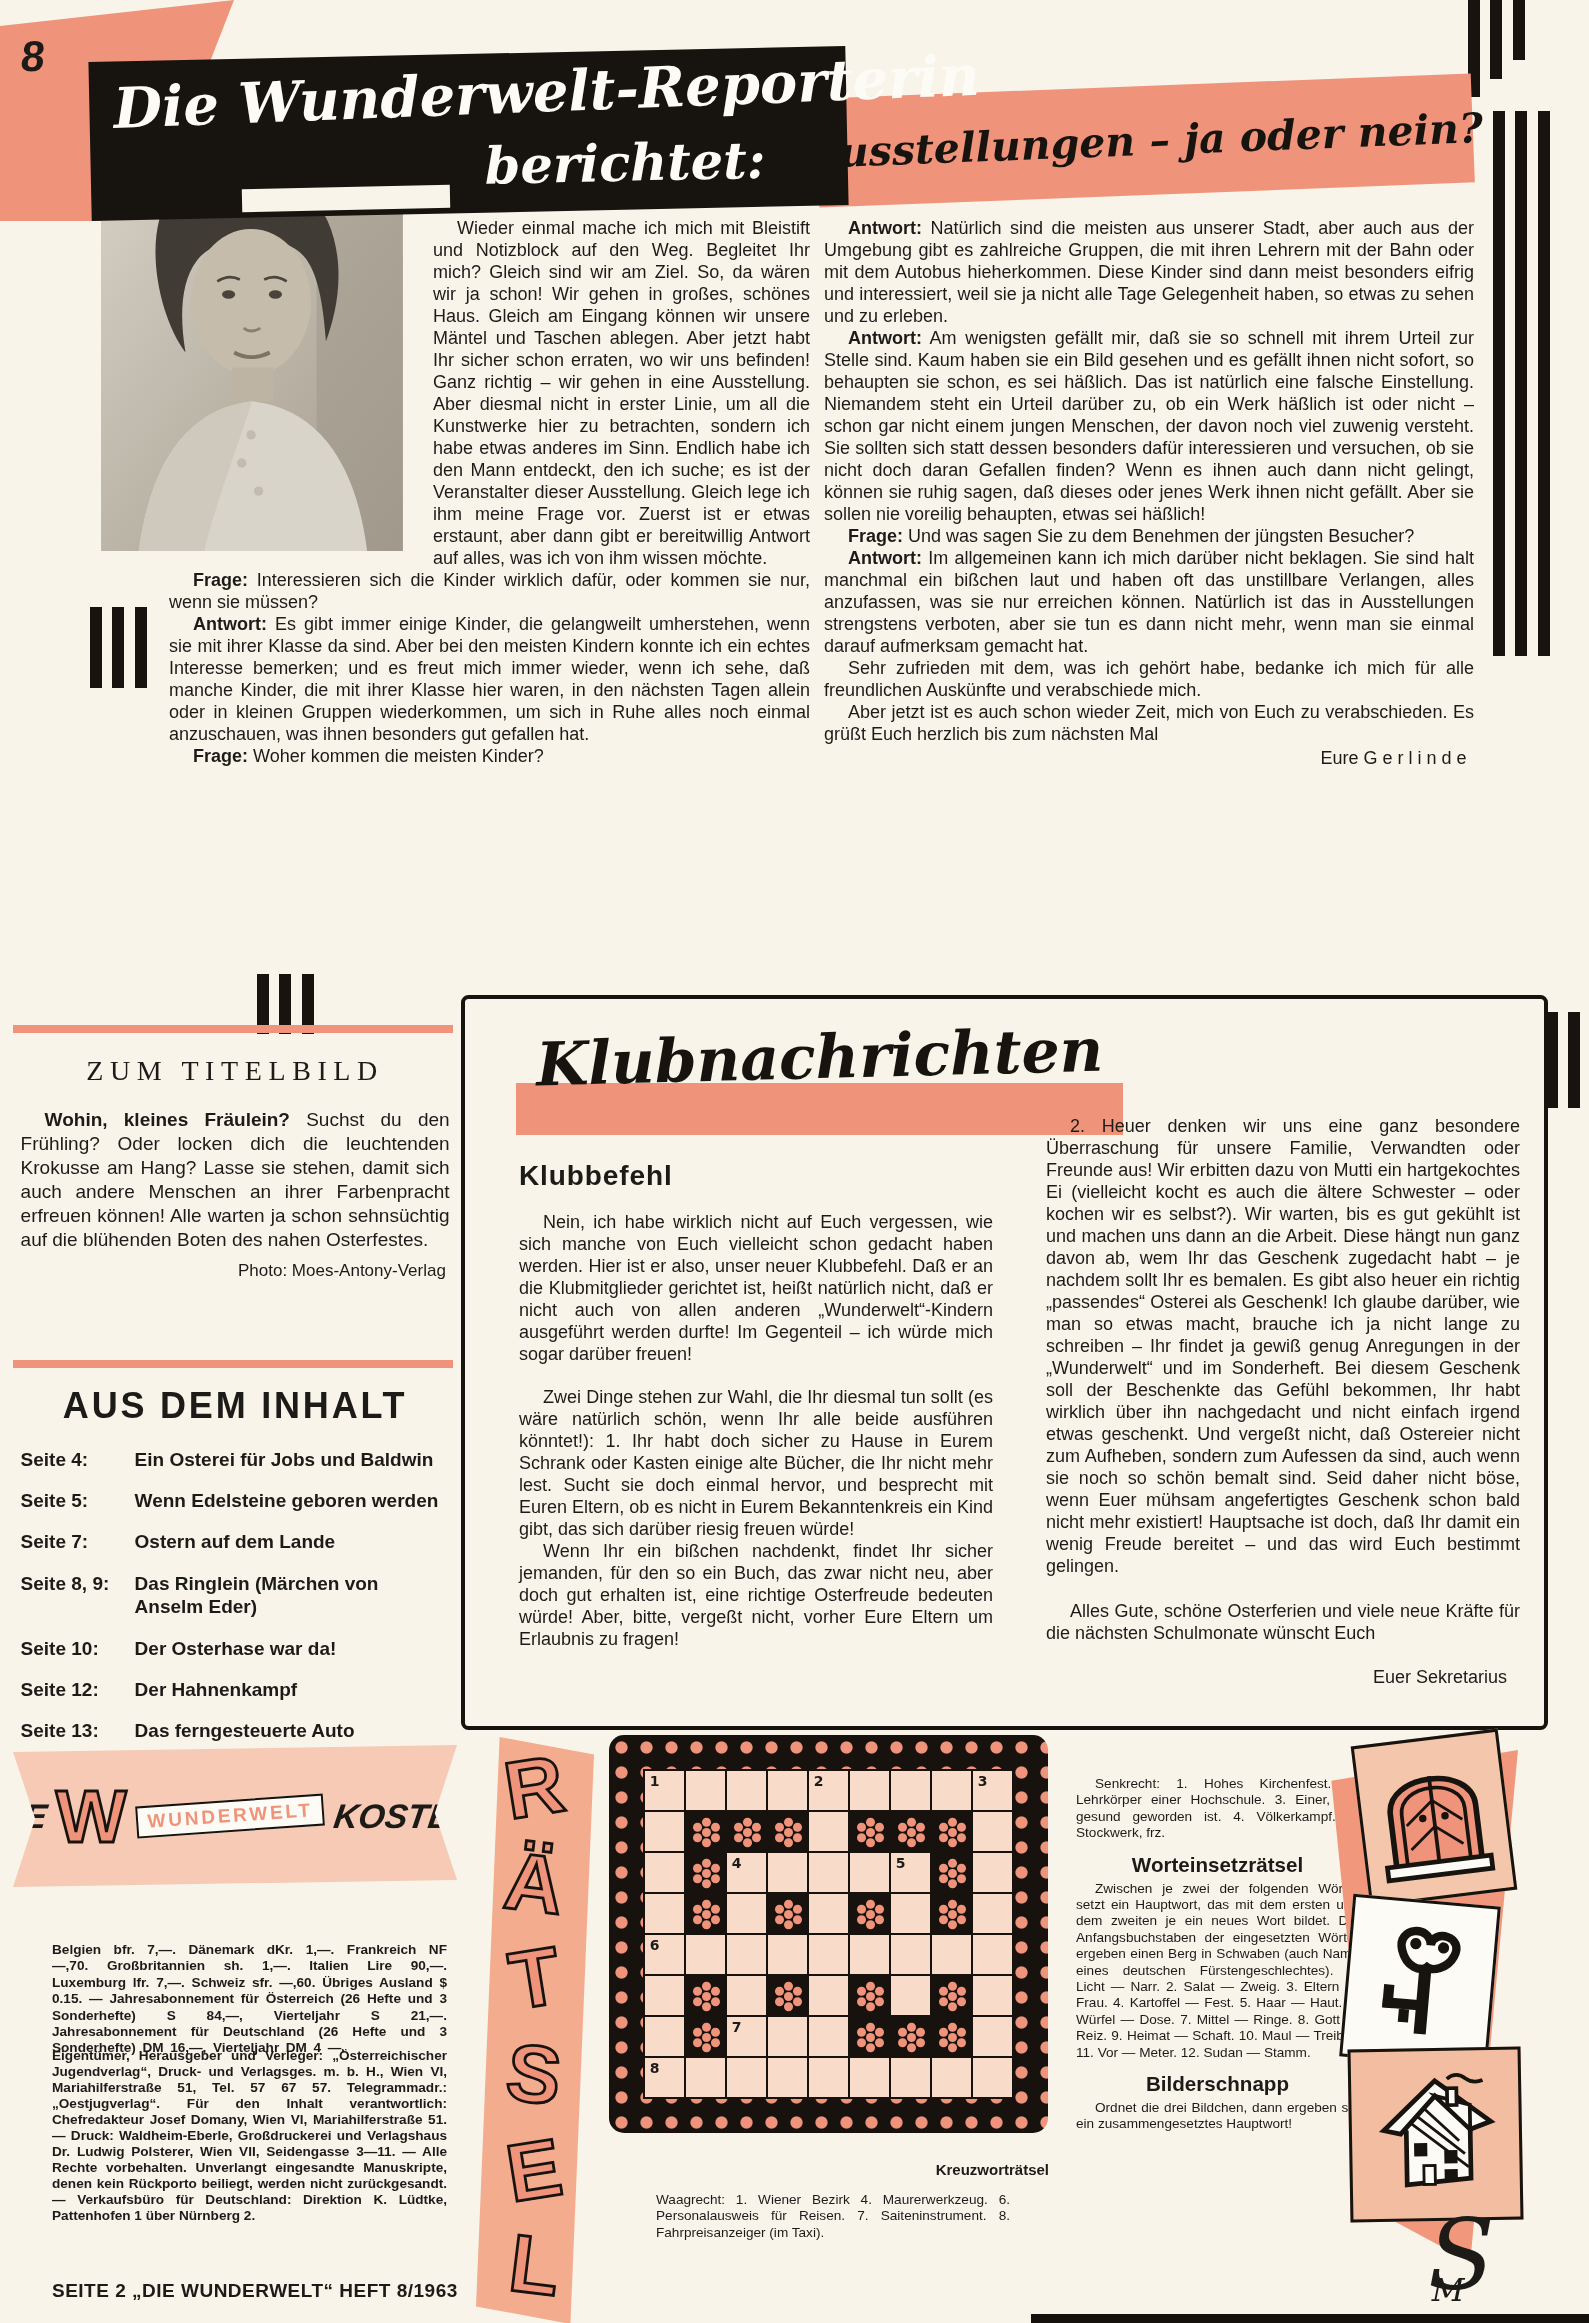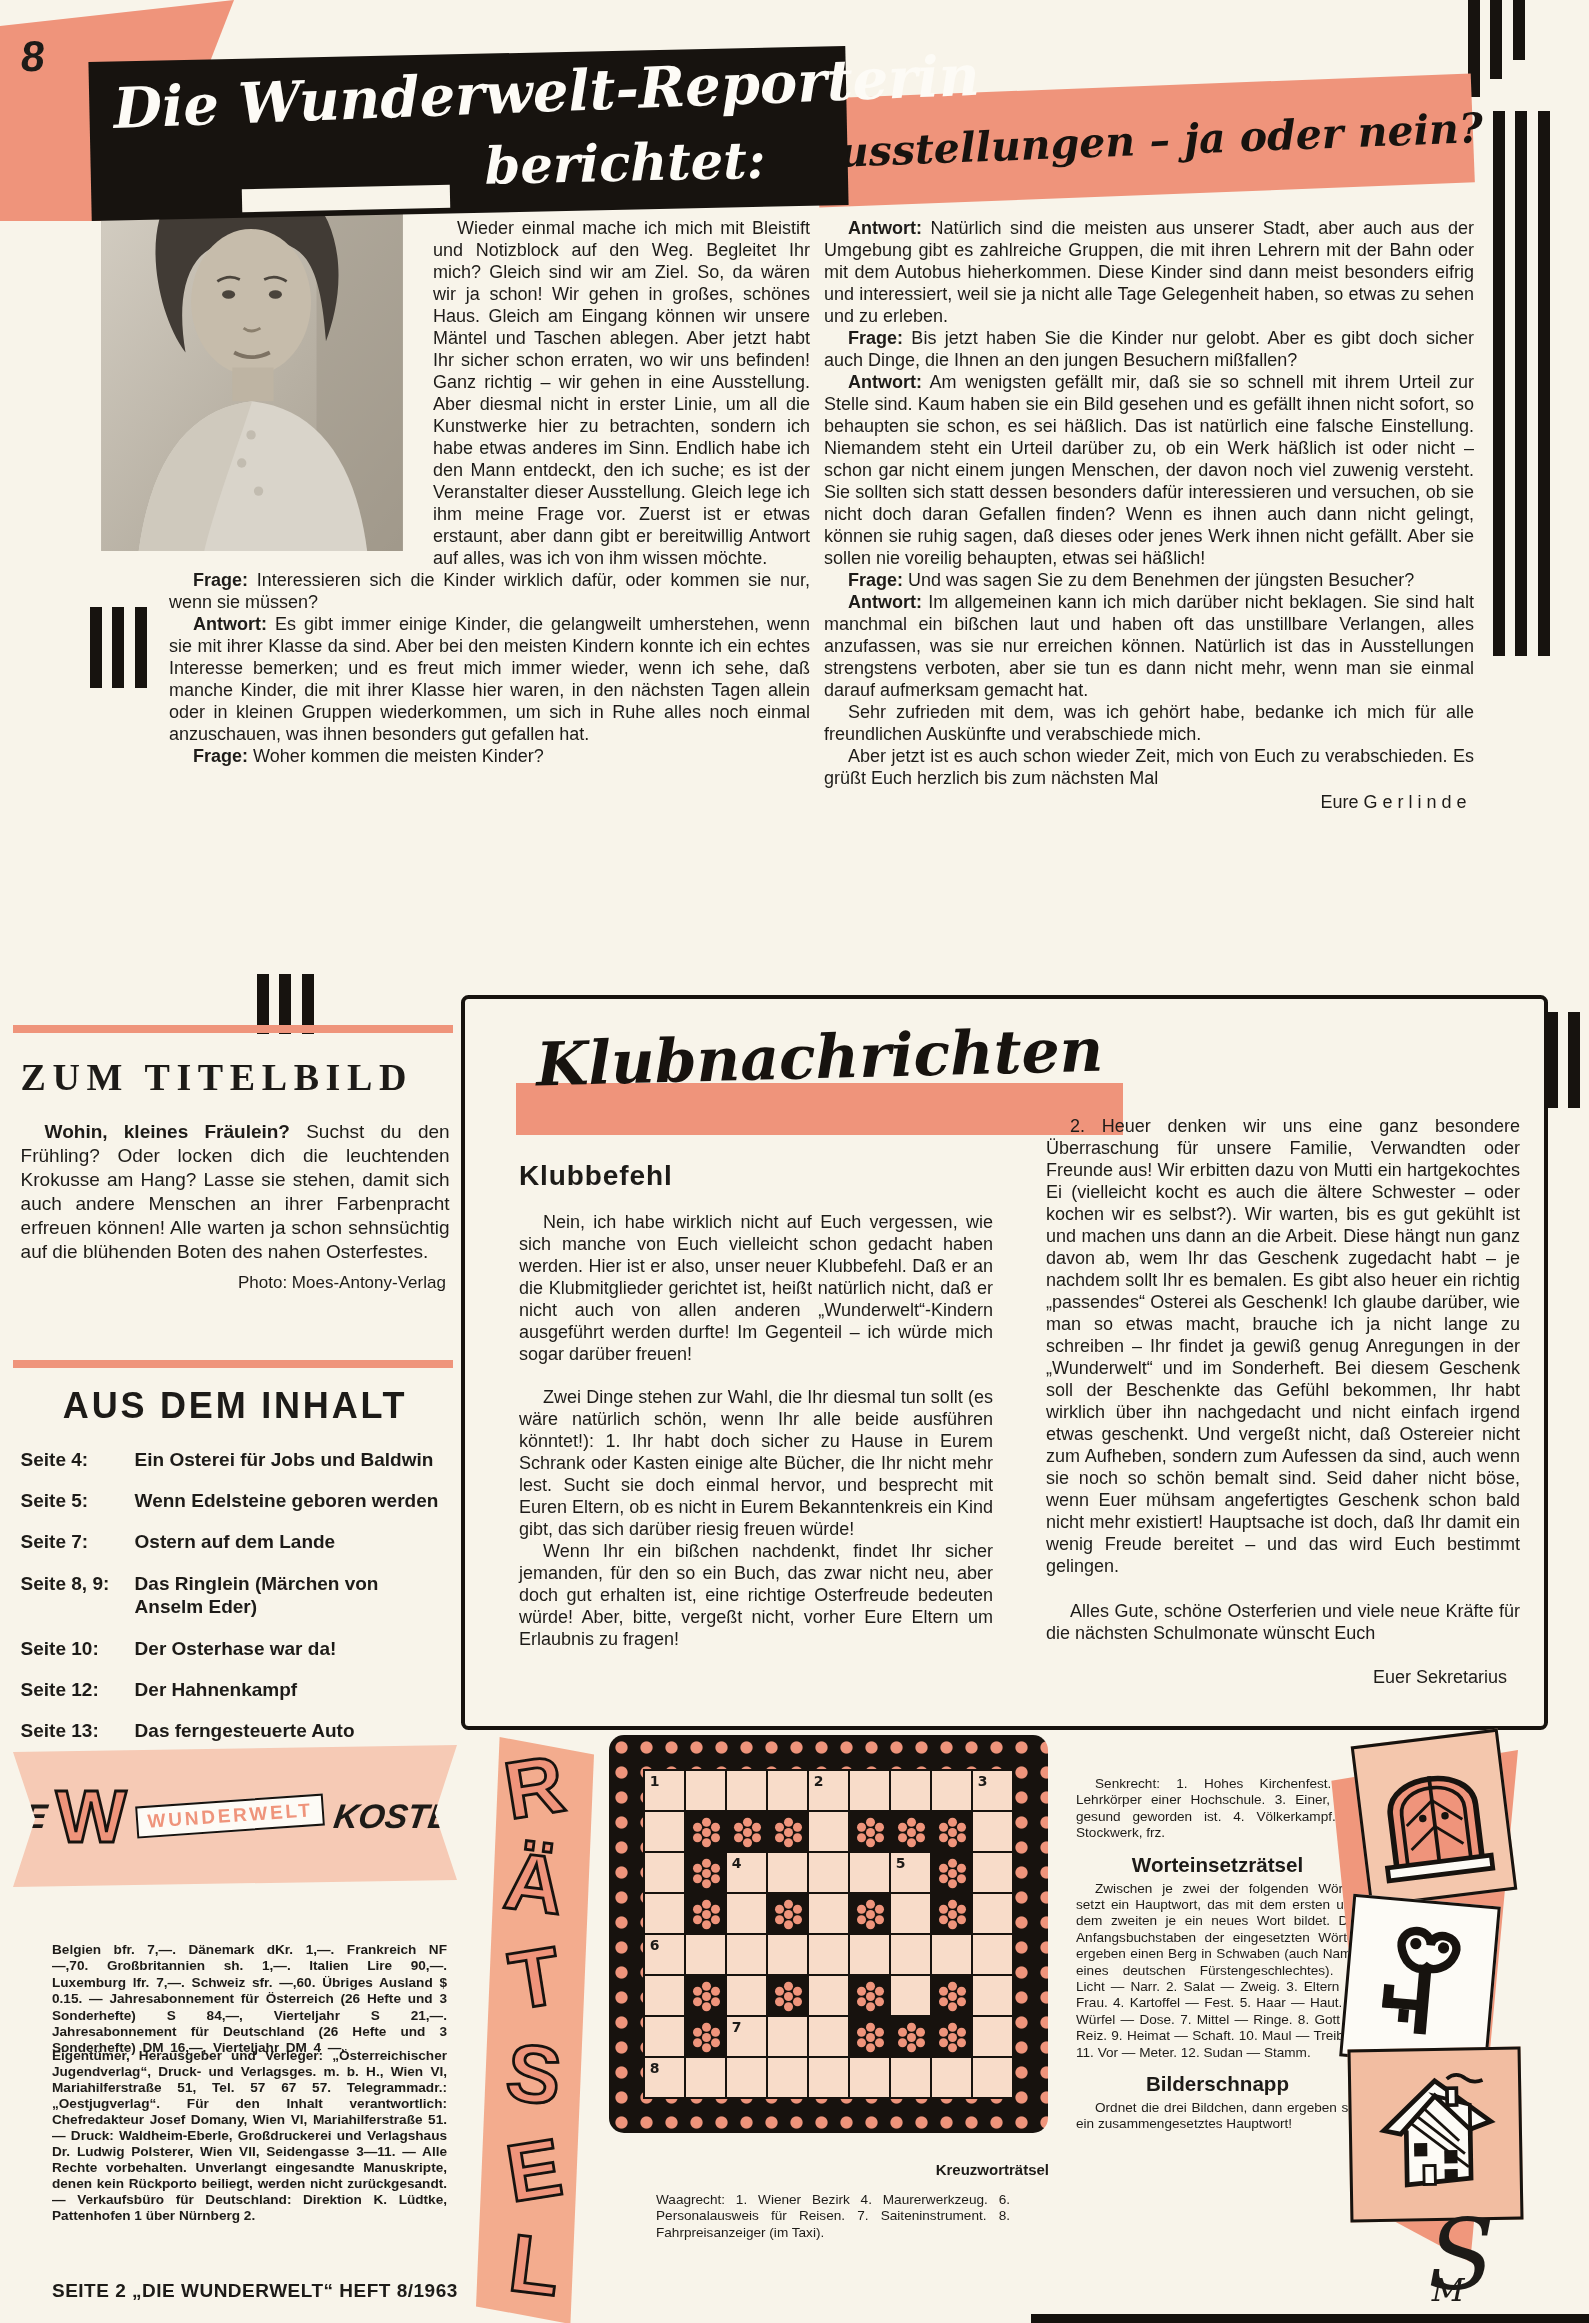--- a/index.html
+++ b/index.html
@@ -36,21 +36,21 @@
   .col2{left:824px;top:217px;width:650px;height:765px;}
   .photo-spacer{float:left;width:264px;height:350px;}
   .para{margin:0;text-indent:24px;}
   .plead{font-weight:700;}
   .sig-line{text-align:right;padding-right:7.5px;margin-top:1.9px;font-size:18px;}
   
   .rule{height:8.4px;background:#ef947b;}
   .rule1{left:13px;top:1025px;width:440px;}
   .rule2{left:13px;top:1360px;width:440px;}
   .titelbild{left:20.6px;top:1055px;width:429px;}
-  .titel-head{font-family:"Liberation Serif",serif;font-weight:700;font-size:38px;letter-spacing:6.6px;margin:0 0 20.6px;}
+  .titel-head{font-family:"Liberation Serif",serif;font-weight:400;font-size:28px;letter-spacing:6.6px;text-align:center;margin:0 0 20.6px;}
   .titel-body{font-size:19px;line-height:24px;text-align:justify;text-indent:24px;margin:0;}
   .titel-credit{font-size:17px;text-align:right;padding-right:3.7px;margin-top:9.4px;}
   .inhalt{left:20.6px;top:1385px;width:429px;}
   .inhalt-head{font-size:36px;font-weight:700;letter-spacing:2.8px;text-align:center;margin:0 0 20.6px;}
   .inhalt-list{display:flex;flex-direction:column;gap:18px;}
   .inhalt-row{display:grid;grid-template-columns:114px 1fr;font-weight:700;font-size:19px;line-height:23.4px;}
   
   .klub-box{left:461px;top:995px;width:1079px;height:727px;border:4.7px solid #17130f;border-radius:7.5px;}
   .klub-bar{position:absolute;left:51px;top:84px;width:607px;height:52px;background:#ef947b;}
   .klub-title{position:absolute;left:71px;top:22.5px;font-family:"DejaVu Serif",serif;font-style:italic;font-weight:700;
@@ -182,21 +182,20 @@
     <p class="para"><b class="plead"></b><span>Wieder einmal mache ich mich mit Bleistift und Notizblock auf den Weg. Begleitet Ihr mich? Gleich sind wir am Ziel. So, da wären wir ja schon! Wir gehen in großes, schönes Haus. Gleich am Eingang können wir unsere Mäntel und Taschen ablegen. Aber jetzt habt Ihr sicher schon erraten, wo wir uns befinden! Ganz richtig – wir gehen in eine Ausstellung. Aber diesmal nicht in erster Linie, um all die Kunstwerke hier zu betrachten, sondern ich habe etwas anderes im Sinn. Endlich habe ich den Mann entdeckt, den ich suche; es ist der Veranstalter dieser Ausstellung. Gleich lege ich ihm meine Frage vor. Zuerst ist er etwas erstaunt, aber dann gibt er bereitwillig Antwort auf alles, was ich von ihm wissen möchte.</span></p>
         <p class="para"><b class="plead">Frage:</b><span> Interessieren sich die Kinder wirklich dafür, oder kommen sie nur, wenn sie müssen?</span></p>
         <p class="para"><b class="plead">Antwort:</b><span> Es gibt immer einige Kinder, die gelangweilt umherstehen, wenn sie mit ihrer Klasse da sind. Aber bei den meisten Kindern konnte ich ein echtes Interesse bemerken; und es freut mich immer wieder, wenn ich sehe, daß manche Kinder, die mit ihrer Klasse hier waren, in den nächsten Tagen allein oder in kleinen Gruppen wiederkommen, um sich in Ruhe alles noch einmal anzuschauen, was ihnen besonders gut gefallen hat.</span></p>
         <p class="para"><b class="plead">Frage:</b><span> Woher kommen die meisten Kinder?</span></p>
       </div>
   </div>
   <div class="abs col col2">
     <div>
 
     <p class="para"><b class="plead">Antwort:</b><span> Natürlich sind die meisten aus unserer Stadt, aber auch aus der Umgebung gibt es zahlreiche Gruppen, die mit ihren Lehrern mit der Bahn oder mit dem Autobus hieherkommen. Diese Kinder sind dann meist besonders eifrig und interessiert, weil sie ja nicht alle Tage Gelegenheit haben, so etwas zu sehen und zu erleben.</span></p>
-        <p class="para"><b class="plead">Frage:</b><span> Bis jetzt haben Sie die Kinder nur gelobt. Aber es gibt doch sicher auch Dinge, die Ihnen an den jungen Besuchern mißfallen?</span></p>
         <p class="para"><b class="plead">Antwort:</b><span> Am wenigsten gefällt mir, daß sie so schnell mit ihrem Urteil zur Stelle sind. Kaum haben sie ein Bild gesehen und es gefällt ihnen nicht sofort, so behaupten sie schon, es sei häßlich. Das ist natürlich eine falsche Einstellung. Niemandem steht ein Urteil darüber zu, ob ein Werk häßlich ist oder nicht – schon gar nicht einem jungen Menschen, der davon noch viel zuwenig versteht. Sie sollten sich statt dessen besonders dafür interessieren und versuchen, ob sie nicht doch daran Gefallen finden? Wenn es ihnen auch dann nicht gelingt, können sie ruhig sagen, daß dieses oder jenes Werk ihnen nicht gefällt. Aber sie sollen nie voreilig behaupten, etwas sei häßlich!</span></p>
         <p class="para"><b class="plead">Frage:</b><span> Und was sagen Sie zu dem Benehmen der jüngsten Besucher?</span></p>
         <p class="para"><b class="plead">Antwort:</b><span> Im allgemeinen kann ich mich darüber nicht beklagen. Sie sind halt manchmal ein bißchen laut und haben oft das unstillbare Verlangen, alles anzufassen, was sie nur erreichen können. Natürlich ist das in Ausstellungen strengstens verboten, aber sie tun es dann nicht mehr, wenn man sie einmal darauf aufmerksam gemacht hat.</span></p>
         <p class="para"><b class="plead"></b><span>Sehr zufrieden mit dem, was ich gehört habe, bedanke ich mich für alle freundlichen Auskünfte und verabschiede mich.</span></p>
         <p class="para"><b class="plead"></b><span>Aber jetzt ist es auch schon wieder Zeit, mich von Euch zu verabschieden. Es grüßt Euch herzlich bis zum nächsten Mal</span></p>
       </div>
     <div class="sig-line">Eure G e r l i n d e</div>
   </div>
 
   <div class="abs rule rule1"></div>

